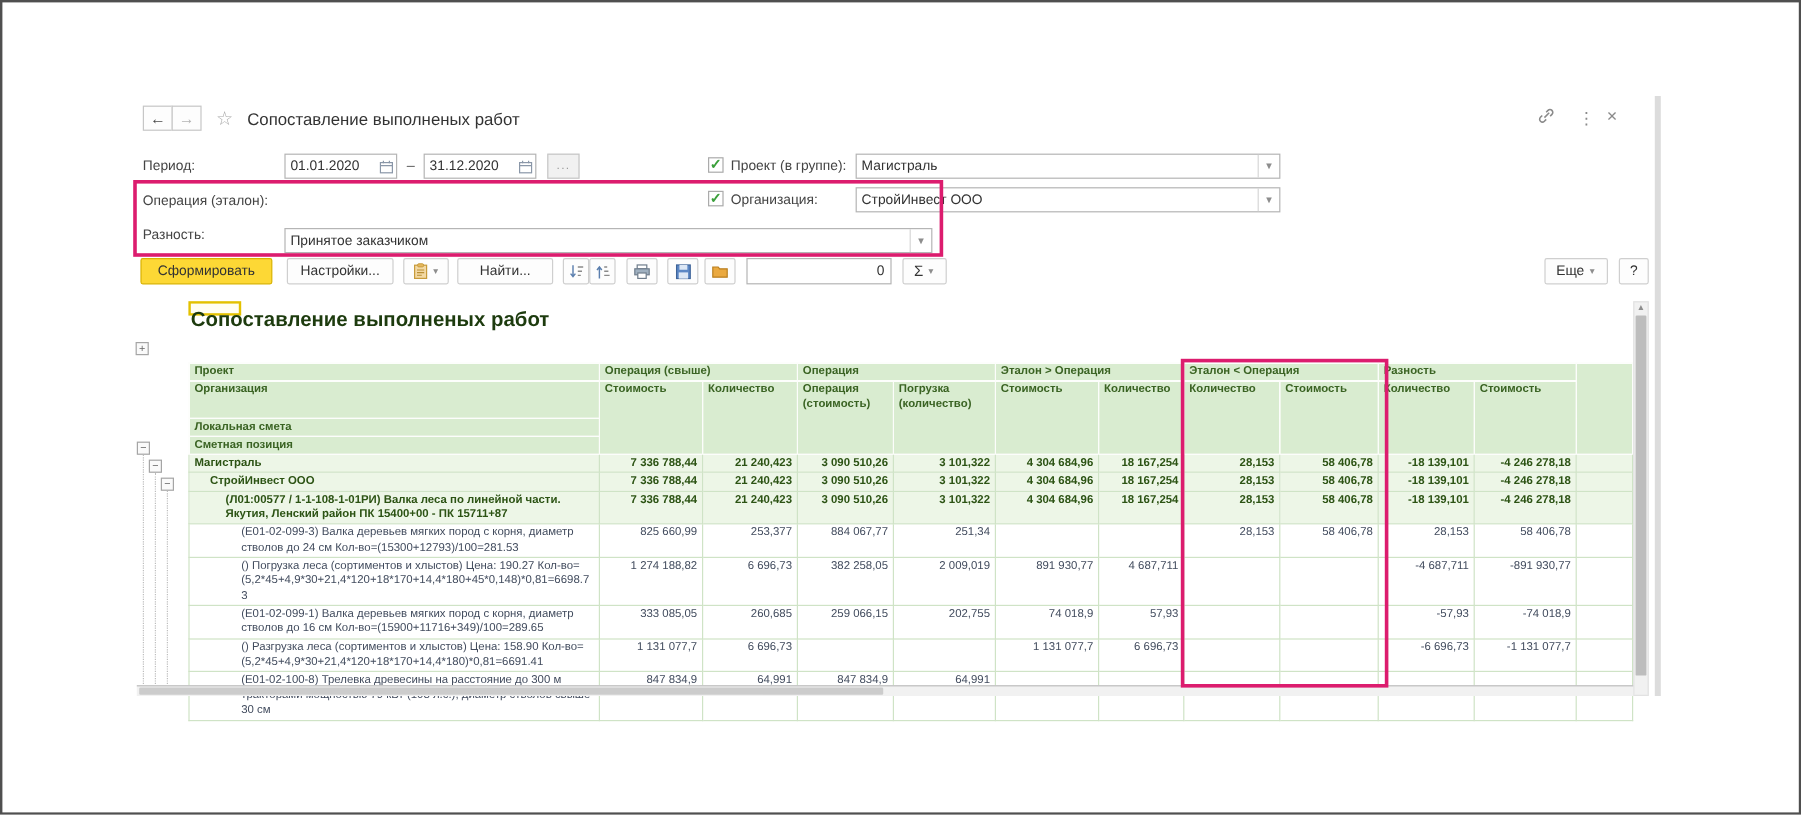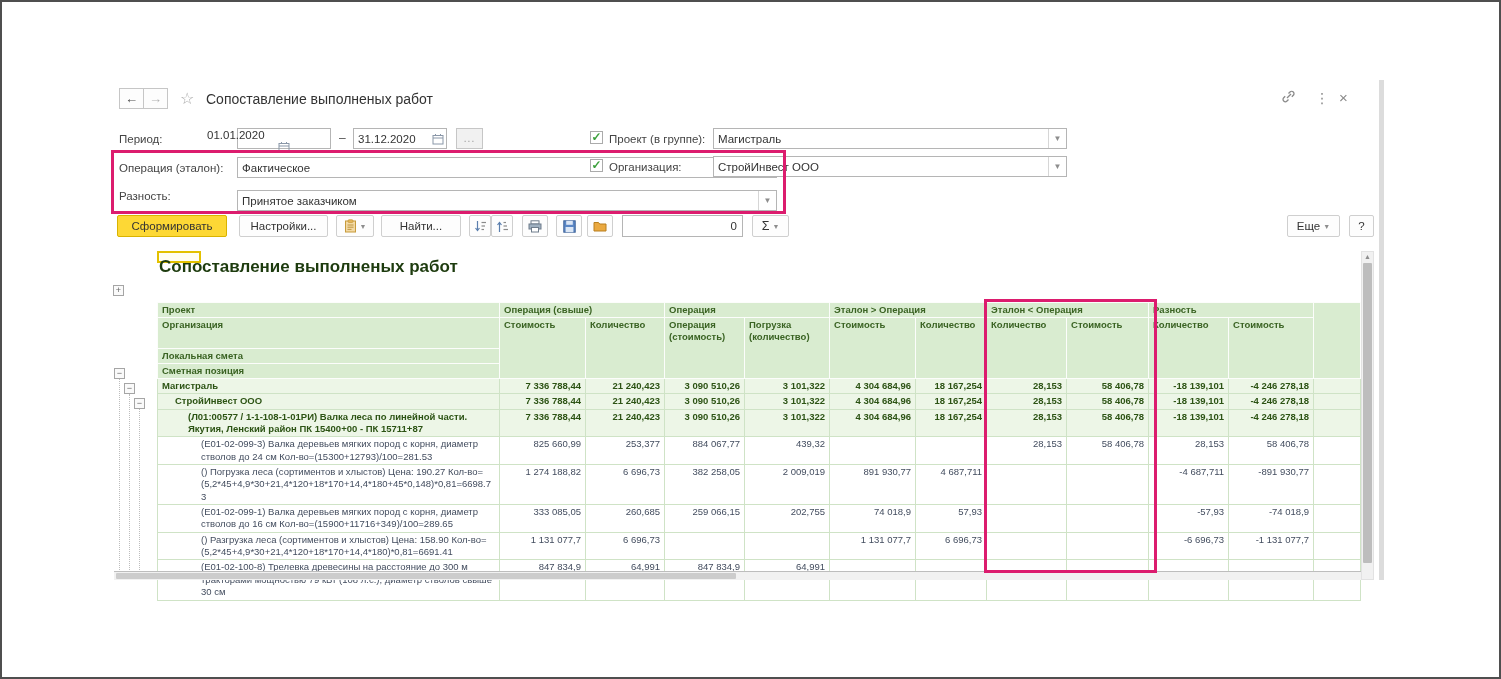--- a/index.html
+++ b/index.html
@@ -79,21 +79,21 @@
       <path d="M7.5 10.5 L6 12 a2.3 2.3 0 0 1 -3.3 -3.3 L4.2 7.2" stroke="#8a8a8a" stroke-width="1.3" fill="none"></path>
     </svg>
   </div>
   <div class="abs winicon" style="left:1313px;top:88px;font-size:14px;">⋮</div>
   <div class="abs winicon" style="left:1337px;top:87px;font-size:15px;">×</div>
 
   <div class="abs winedge" style="left:1377px;top:78px;width:5px;height:500px;"></div>
 
   <div class="abs lbl" style="left:117px;top:131px;">Период:</div>
 
-  <div class="abs field" style="left:235px;top:126px;width:94px;flex-direction:column;">
+  <div class="abs field" style="left:235px;top:126px;width:94px;">
     <input value="01.01.2020" style="">
     <span class="calwrap">
       <svg width="12" height="12" viewBox="0 0 12 12">
         <rect x="1" y="2.5" width="10" height="8.5" fill="none" stroke="#8a97a8" stroke-width="1"></rect>
         <line x1="1" y1="5" x2="11" y2="5" stroke="#8a97a8" stroke-width="1"></line>
         <line x1="3.5" y1="1" x2="3.5" y2="3" stroke="#8a97a8" stroke-width="1"></line>
         <line x1="8.5" y1="1" x2="8.5" y2="3" stroke="#8a97a8" stroke-width="1"></line>
       </svg>
     </span>
   </div>
@@ -105,24 +105,20 @@
         <rect x="1" y="2.5" width="10" height="8.5" fill="none" stroke="#8a97a8" stroke-width="1"></rect>
         <line x1="1" y1="5" x2="11" y2="5" stroke="#8a97a8" stroke-width="1"></line>
         <line x1="3.5" y1="1" x2="3.5" y2="3" stroke="#8a97a8" stroke-width="1"></line>
         <line x1="8.5" y1="1" x2="8.5" y2="3" stroke="#8a97a8" stroke-width="1"></line>
       </svg>
     </span>
   </div>
   <div class="abs ellips" style="left:454px;top:126px;">...</div>
 
   <div class="abs lbl" style="left:117px;top:160px;">Операция (эталон):</div>
-  <div class="abs field" style="left:235px;top:155px;width:540px;">
-    <input value="Фактическое" style="">
-    <span class="dd">▼</span>
-  </div>
 
   <div class="abs lbl" style="left:117px;top:188px;">Разность:</div>
   <div class="abs field" style="left:235px;top:188px;width:540px;">
     <input value="Принятое заказчиком" style="">
     <span class="dd">▼</span>
   </div>
 
   <div class="abs chk" style="left:588px;top:129px;">✓</div>
   <div class="abs lbl" style="left:607px;top:131px;">Проект (в группе):</div>
   <div class="abs field" style="left:711px;top:126px;width:354px;">
@@ -303,21 +299,21 @@
             <td class="num">58 406,78</td>
             <td class="num">-18 139,101</td>
             <td class="num">-4 246 278,18</td>
             <td></td>
           </tr>
           <tr>
             <td class="name-cell" style="padding-left: 43px;">(Е01-02-099-3) Валка деревьев мягких пород с корня, диаметр стволов до 24 см Кол-во=(15300+12793)/100=281.53</td>
             <td class="num">825 660,99</td>
             <td class="num">253,377</td>
             <td class="num">884 067,77</td>
-            <td class="num">439,32</td>
+            <td class="num">251,34</td>
             <td class="num"></td>
             <td class="num"></td>
             <td class="num">28,153</td>
             <td class="num">58 406,78</td>
             <td class="num">28,153</td>
             <td class="num">58 406,78</td>
             <td></td>
           </tr>
           <tr>
             <td class="name-cell" style="padding-left: 43px;">() Погрузка леса (сортиментов и хлыстов)  Цена: 190.27 Кол-во=(5,2*45+4,9*30+21,4*120+18*170+14,4*180+45*0,148)*0,81=6698.73</td>

